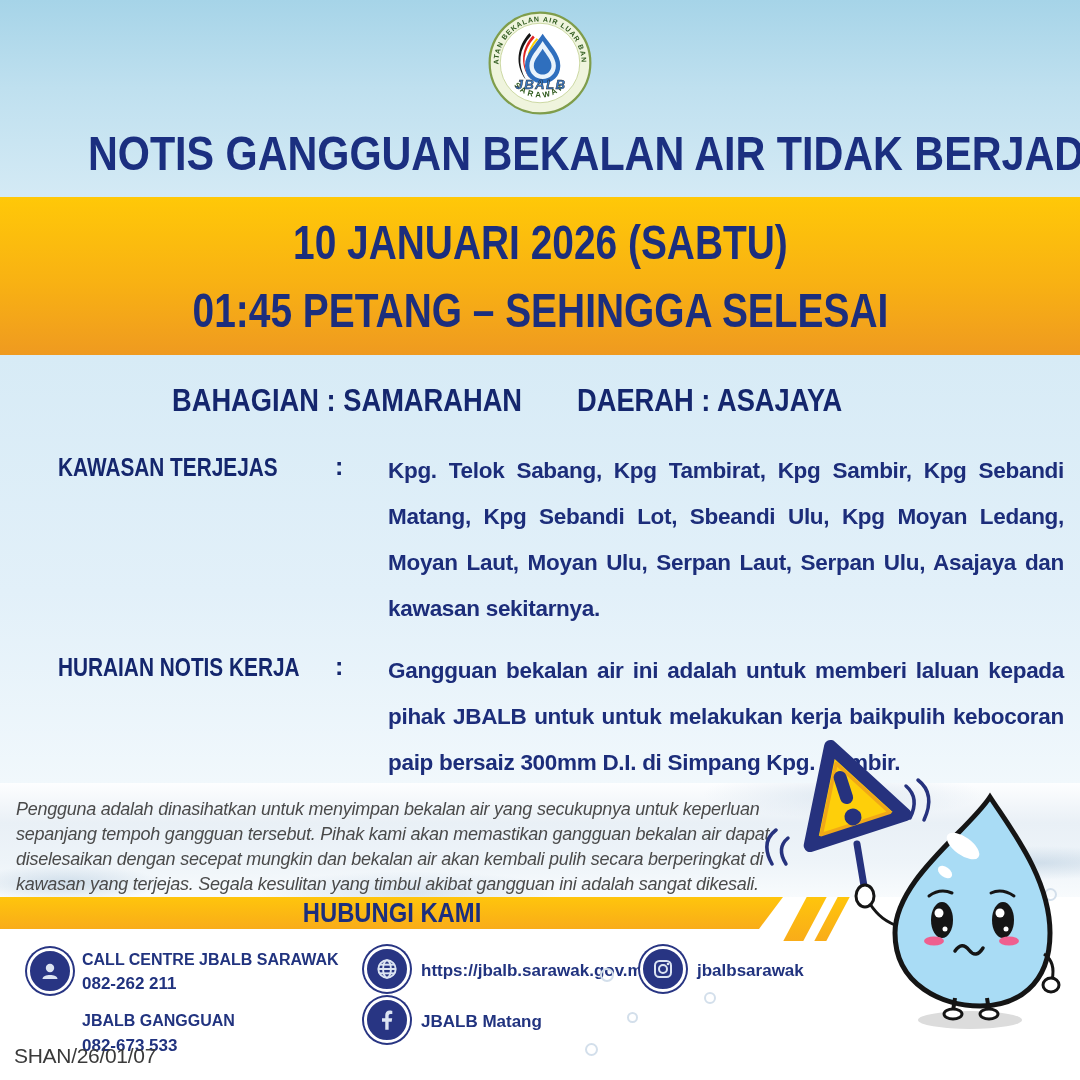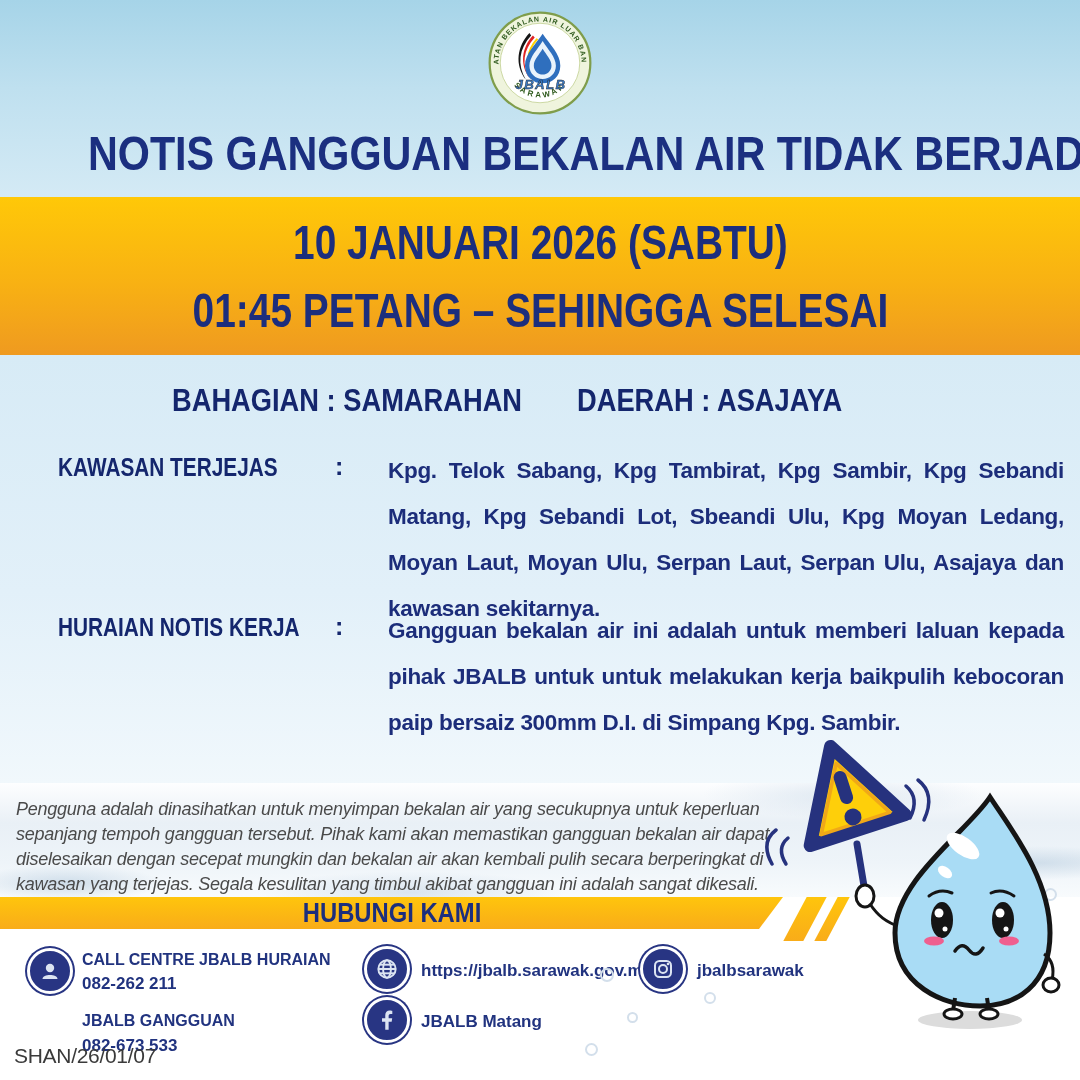--- a/index.html
+++ b/index.html
@@ -39,21 +39,21 @@
   .detail-row{position:absolute;left:0;width:904px;margin-left:20px;}
   .detail-label{position:absolute;left:38px;top:0;color:#14266d;font-weight:bold;font-size:26px;white-space:nowrap;}
   .detail-label .condensed{transform:scaleX(0.80);transform-origin:left center;}
   .detail-colon{position:absolute;left:315px;top:0;color:#14266d;font-weight:bold;font-size:25px;}
   .detail-text{
     position:absolute;left:368px;top:-4px;width:676px;
     color:#1c2d7a;font-weight:bold;font-size:22.5px;letter-spacing:-0.3px;
     line-height:46px;text-align:justify;
   }
   .row-kawasan{top:452px;height:186px;}
-  .row-huraian{top:612px;height:140px;padding-left:21px;}
+  .row-huraian{top:652px;height:140px;padding-left:21px;}
   
   .water-band{
     position:absolute;left:0;top:783px;width:1080px;height:114px;
     background:
       radial-gradient(140px 26px at 6% 88%,rgba(150,180,206,.40),transparent 70%),
       radial-gradient(220px 30px at 38% 96%,rgba(165,190,214,.35),transparent 70%),
       radial-gradient(200px 34px at 78% 10%,rgba(170,195,218,.30),transparent 70%),
       radial-gradient(160px 24px at 96% 70%,rgba(150,180,206,.35),transparent 70%),
       linear-gradient(180deg,#fdfeff 0%,#e9f0f6 35%,#eef4f9 70%,#f8fbfd 100%);
   }
@@ -157,21 +157,21 @@
   <div class="band-stripe stripe-2"></div>
 
   <div class="contact-section"></div>
 
   <div class="icon-circle" style="left:27px;top:948px;">
     <svg viewBox="0 0 24 24" width="24" height="24">
         <circle cx="12" cy="9" r="4.2" fill="#dce4f2"></circle>
         <path d="M4.5 20 C4.5 14.8 19.5 14.8 19.5 20 Z" fill="#dce4f2"></path>
       </svg>
   </div>
-  <div class="contact-text ct-sm" style="left:82px;top:951px;">CALL CENTRE JBALB HURAIAN</div>
+  <div class="contact-text ct-sm" style="left:82px;top:951px;">CALL CENTRE JBALB SARAWAK</div>
   <div class="contact-text ct-md" style="left:82px;top:974px;">082-262 211</div>
   <div class="contact-text ct-sm" style="left:82px;top:1012px;">JBALB GANGGUAN</div>
   <div class="contact-text ct-md" style="left:82px;top:1036px;">082-673 533</div>
 
   <div class="icon-circle" style="left:364px;top:946px;">
     <svg viewBox="0 0 24 24" width="26" height="26" fill="none" stroke="#dce4f2" stroke-width="1.8">
       <circle cx="12" cy="12" r="8"></circle>
         <ellipse cx="12" cy="12" rx="3.6" ry="8"></ellipse>
         <line x1="4" y1="12" x2="20" y2="12"></line>
         <line x1="5" y1="8" x2="19" y2="8"></line>

